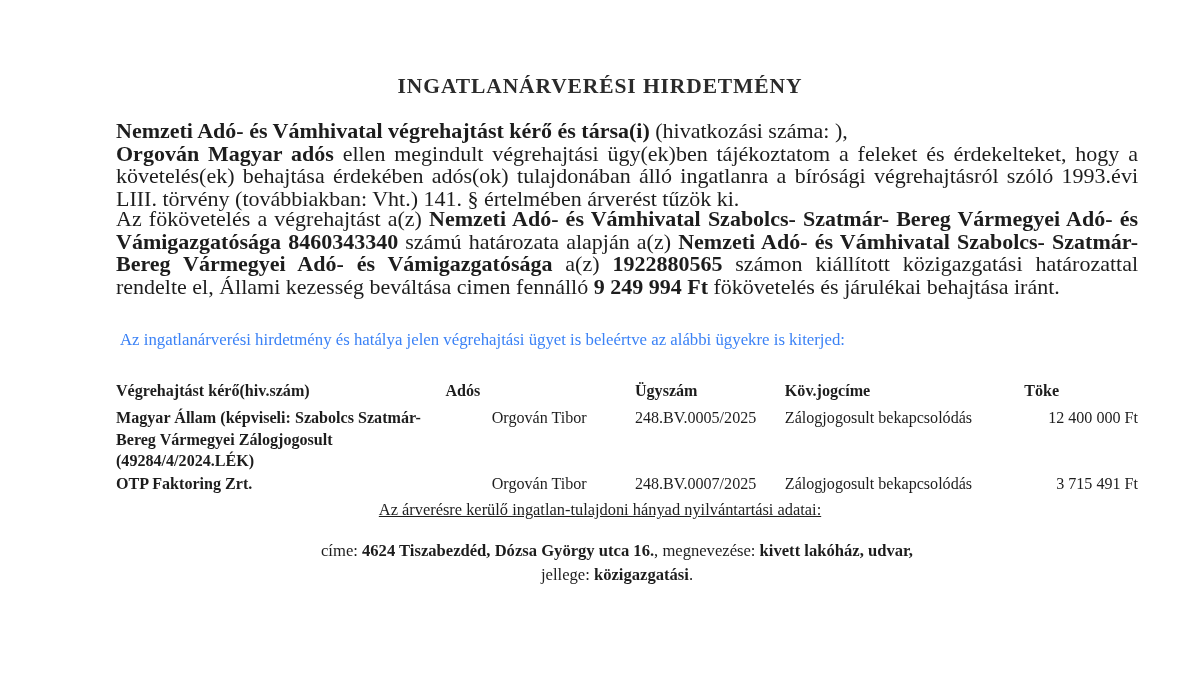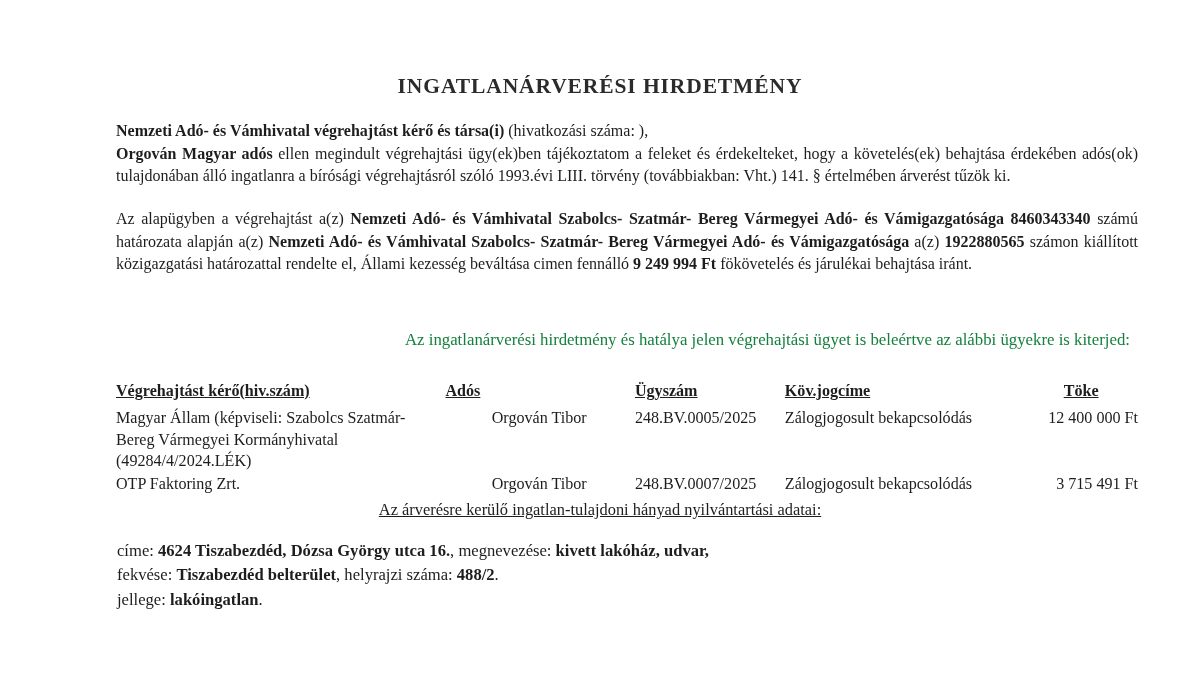--- a/index.html
+++ b/index.html
@@ -34,76 +34,74 @@
     font-size: 21.5px;
     font-weight: bold;
     letter-spacing: 0.9px;
     color: #2b2b2b;
   }
 
   .body-block {
     position: absolute;
     left: 116px;
     width: 1022px;
-    font-size: 16px;
+    font-size: 22px;
     line-height: 22.6px;
     text-align: justify;
     color: #1d1d1d;
   }
 
   .blk-intro  { top: 120px; }
   .blk-base   { top: 208px; }
 
   .b { font-weight: bold; }
 
   .standalone {
     position: absolute;
     left: 120px;
     width: 1010px;
     top: 329px;
     font-size: 16.8px;
     line-height: 22px;
-    color: #15803d;
-    text-align: right;
+    color: #3b82f6;
   }
 
   
   .claims-table {
     position: absolute;
     left: 116px;
     top: 381px;
     width: 1022px;
     border-collapse: collapse;
     font-size: 16.1px;
     color: #1d1d1d;
   }
   .claims-table th {
     font-weight: bold;
-    text-decoration: underline;
     padding: 0 0 5px 0;
     vertical-align: bottom;
     line-height: 20px;
     white-space: nowrap;
   }
   .claims-table td {
     padding: 1px 0 0 0;
     vertical-align: top;
     line-height: 21.5px;
   }
-  .col-kero   { width: 328px; text-align: left; }
+  .col-kero   { width: 328px; text-align: left; font-weight: bold; }
   .col-ados   { width: 190px; text-align: center; }
   .col-ugy    { width: 150px; text-align: left; }
   .col-jog    { width: 240px; text-align: left; }
   .col-toke   { width: 114px; text-align: right; }
 
   .claims-table th.col-kero { text-align: left; }
   .claims-table th.col-ados { text-align: left; padding-left: 2px; }
   .claims-table th.col-ugy  { text-align: left; }
   .claims-table th.col-jog  { text-align: left; }
-  .claims-table th.col-toke { text-align: center; }
+  .claims-table th.col-toke { text-align: left; }
 
   .kero-lines span { display: block; }
 
   .section-subtitle {
     position: absolute;
     left: 0;
     top: 500px;
     width: 1200px;
     text-align: center;
     font-size: 16.4px;
@@ -113,58 +111,59 @@
   }
 
   .details {
     position: absolute;
     left: 117px;
     top: 539px;
     width: 1000px;
     font-size: 16.6px;
     line-height: 24.3px;
     color: #1d1d1d;
+    text-align: center;
   }
   .details .line { display: block; white-space: nowrap; }
 </style>
 </head>
 <body>
 
 <div class="page">
 
   <div class="doc-title">INGATLANÁRVERÉSI HIRDETMÉNY</div>
 
   <div class="body-block blk-intro">
     <span class="b">Nemzeti Adó- és Vámhivatal végrehajtást kérő és társa(i)</span><span> (hivatkozási száma: ),</span><br>
     <span class="b">Orgován Magyar adós</span><span> ellen megindult végrehajtási ügy(ek)ben tájékoztatom a feleket és érdekelteket, hogy a követelés(ek) behajtása érdekében adós(ok) tulajdonában álló ingatlanra a bírósági végrehajtásról szóló 1993.évi LIII. törvény (továbbiakban: Vht.) 141. § értelmében árverést tűzök ki.</span>
   </div>
 
   <div class="body-block blk-base">
-    <span>Az alapügyben a végrehajtást a(z) </span><span class="b">Nemzeti Adó- és Vámhivatal Szabolcs- Szatmár- Bereg Vármegyei Adó- és Vámigazgatósága</span>
+    <span>Az fökövetelés a végrehajtást a(z) </span><span class="b">Nemzeti Adó- és Vámhivatal Szabolcs- Szatmár- Bereg Vármegyei Adó- és Vámigazgatósága</span>
     <span class="b">8460343340</span><span> számú határozata alapján a(z) </span><span class="b">Nemzeti Adó- és Vámhivatal Szabolcs- Szatmár- Bereg Vármegyei Adó- és Vámigazgatósága</span><span> a(z) </span><span class="b">1922880565</span><span> számon kiállított közigazgatási határozattal rendelte el, Állami kezesség beváltása cimen fennálló </span><span class="b">9 249 994 Ft</span><span> fökövetelés és járulékai behajtása iránt.</span>
   </div>
 
   <div class="standalone">Az ingatlanárverési hirdetmény és hatálya jelen végrehajtási ügyet is beleértve az alábbi ügyekre is kiterjed:</div>
 
   <table class="claims-table">
     <thead>
       <tr>
         <th class="col-kero">Végrehajtást kérő(hiv.szám)</th>
         <th class="col-ados">Adós</th>
         <th class="col-ugy">Ügyszám</th>
         <th class="col-jog">Köv.jogcíme</th>
         <th class="col-toke">Töke</th>
       </tr>
     </thead>
     <tbody>
       <tr>
         <td class="col-kero">
           <span class="kero-lines">
             <span>Magyar Állam (képviseli: Szabolcs Szatmár-</span>
-            <span>Bereg Vármegyei Kormányhivatal</span>
+            <span>Bereg Vármegyei Zálogjogosult</span>
             <span>(49284/4/2024.LÉK)</span>
           </span>
         </td>
         <td class="col-ados">Orgován Tibor</td>
         <td class="col-ugy">248.BV.0005/2025</td>
         <td class="col-jog">Zálogjogosult bekapcsolódás</td>
         <td class="col-toke">12 400 000 Ft</td>
       </tr>
       <tr>
         <td class="col-kero">OTP Faktoring Zrt.</td>
@@ -173,17 +172,16 @@
         <td class="col-jog">Zálogjogosult bekapcsolódás</td>
         <td class="col-toke">3 715 491 Ft</td>
       </tr>
     </tbody>
   </table>
 
   <div class="section-subtitle">Az árverésre kerülő ingatlan-tulajdoni hányad nyilvántartási adatai:</div>
 
   <div class="details">
     <span class="line"><span>címe: </span><span class="b">4624 Tiszabezdéd, Dózsa György utca 16.</span><span>, megnevezése: </span><span class="b">kivett lakóház, udvar,</span></span>
-    <span class="line"><span>fekvése: </span><span class="b">Tiszabezdéd belterület</span><span>, helyrajzi száma: </span><span class="b">488/2</span><span>.</span></span>
-    <span class="line"><span>jellege: </span><span class="b">lakóingatlan</span><span>.</span></span>
+    <span class="line"><span>jellege: </span><span class="b">közigazgatási</span><span>.</span></span>
   </div>
 
 </div>
 
 </body></html>

